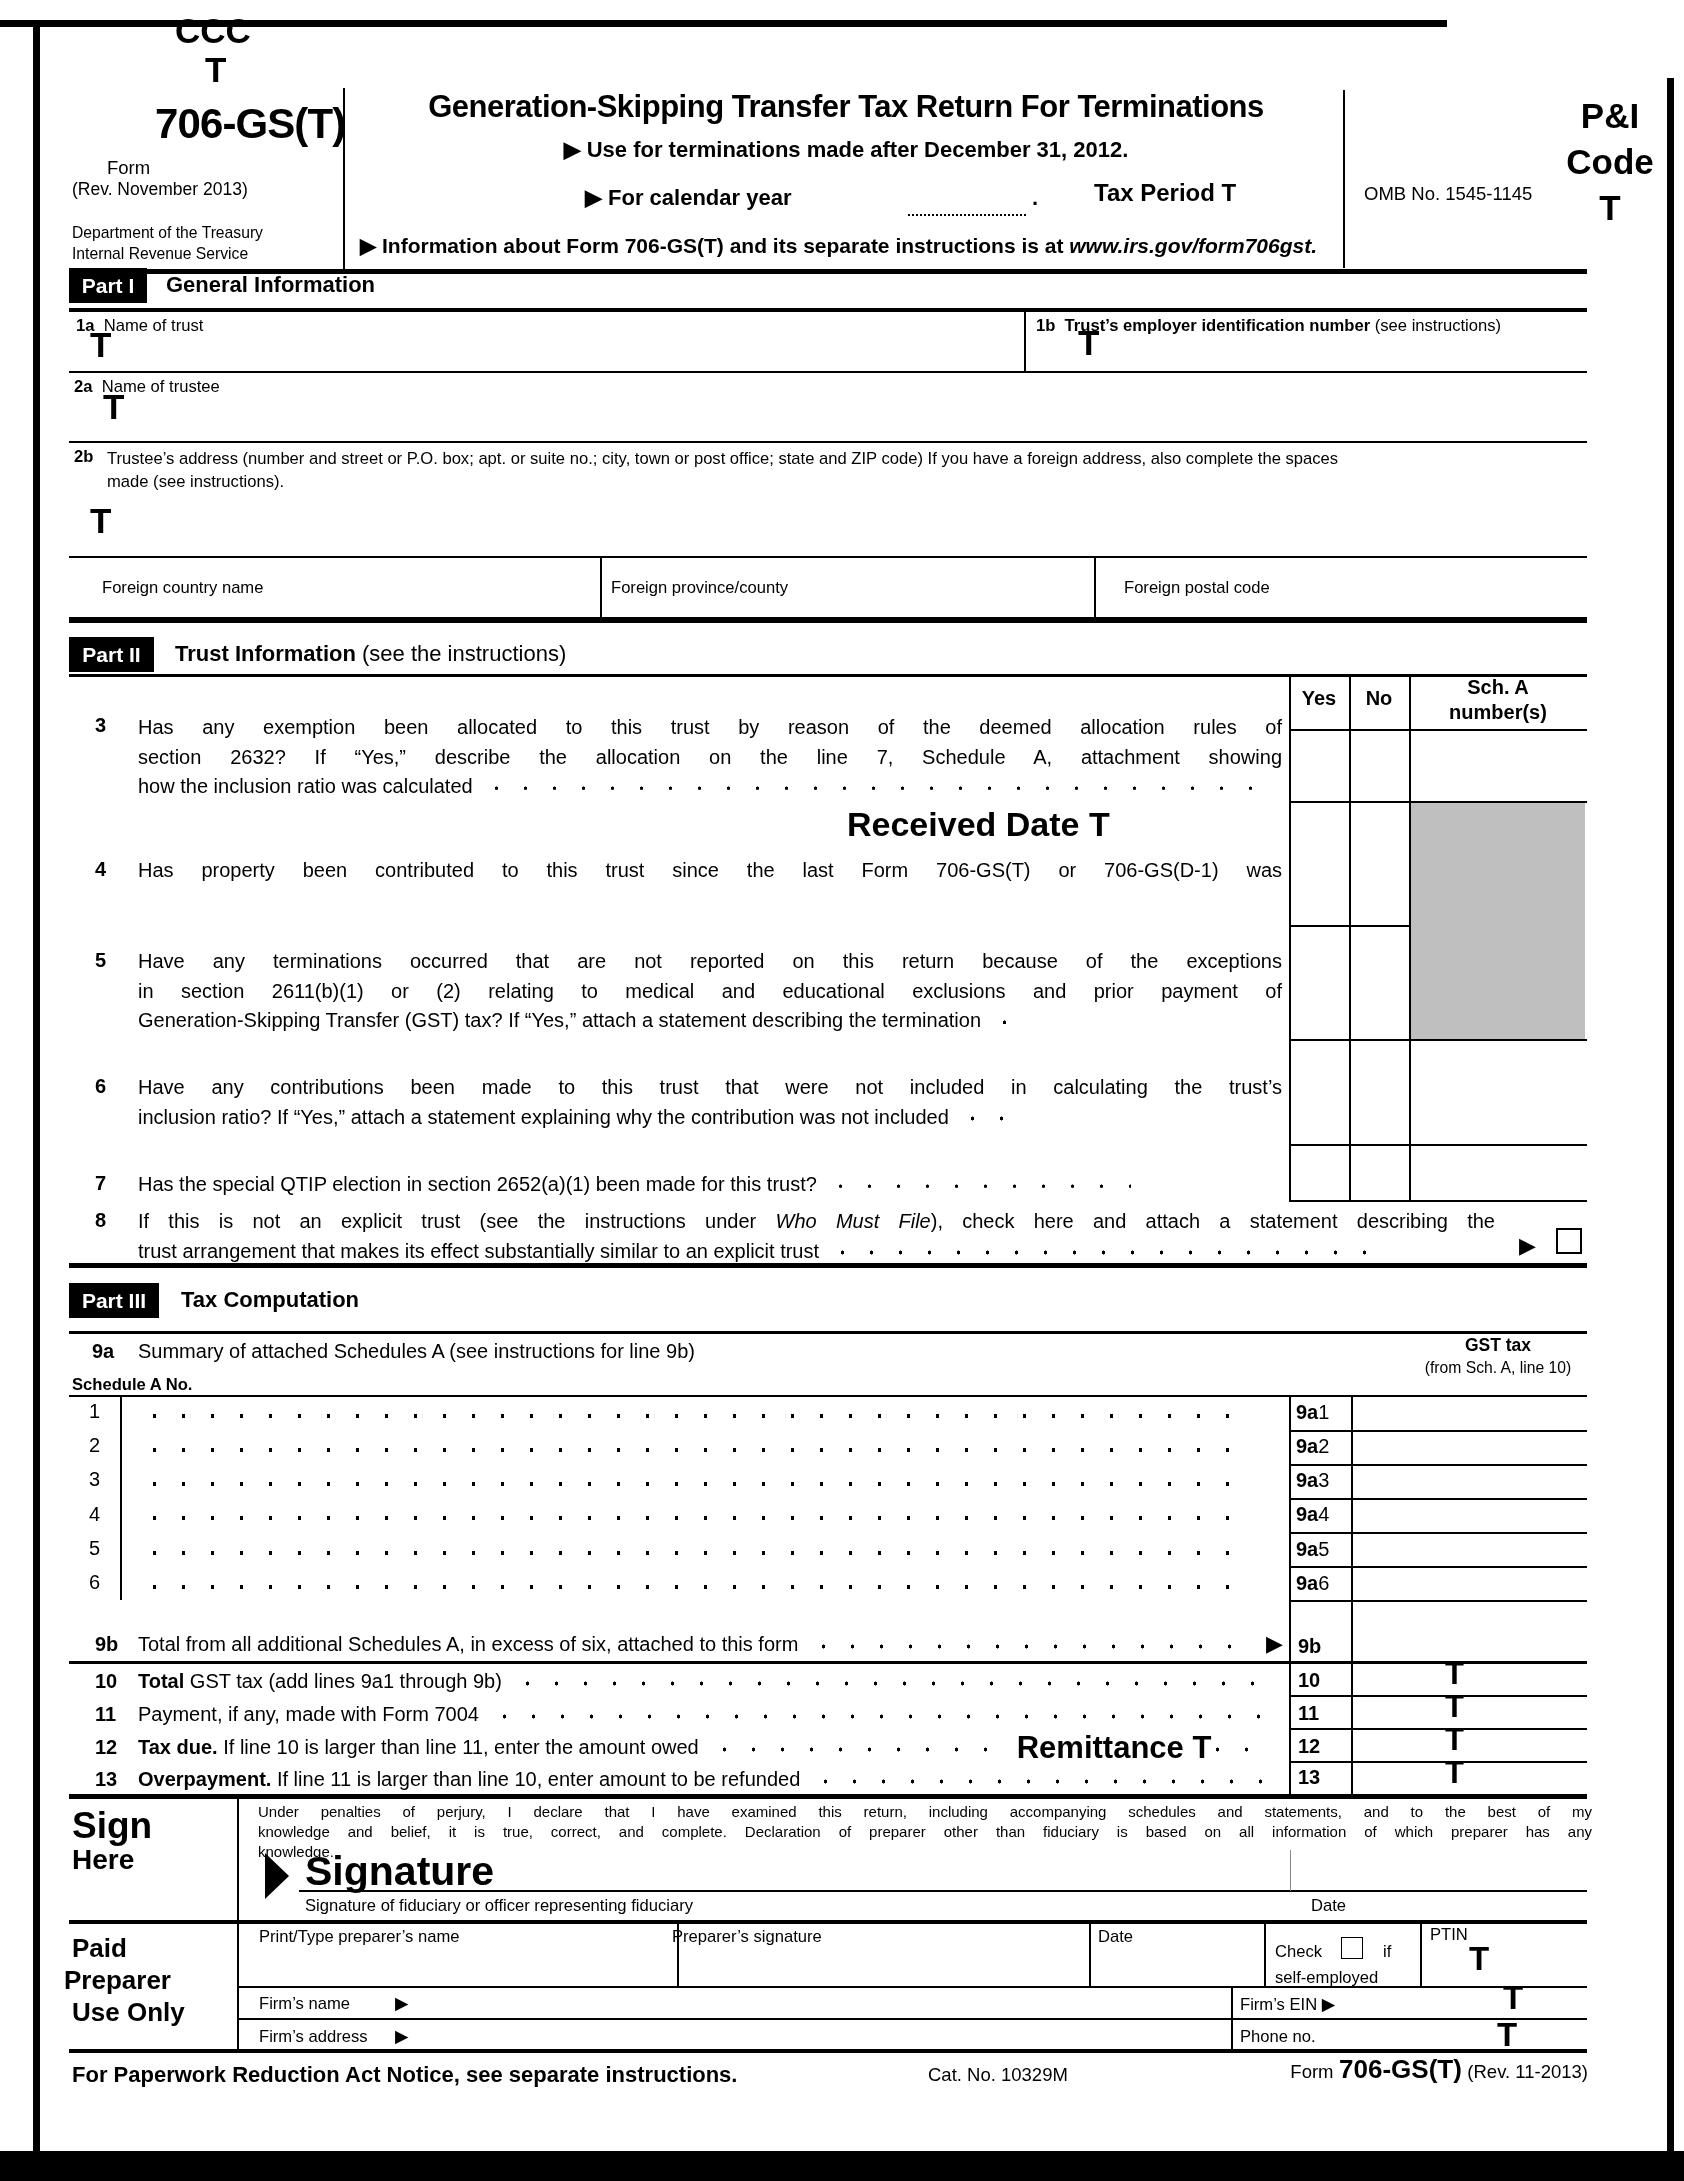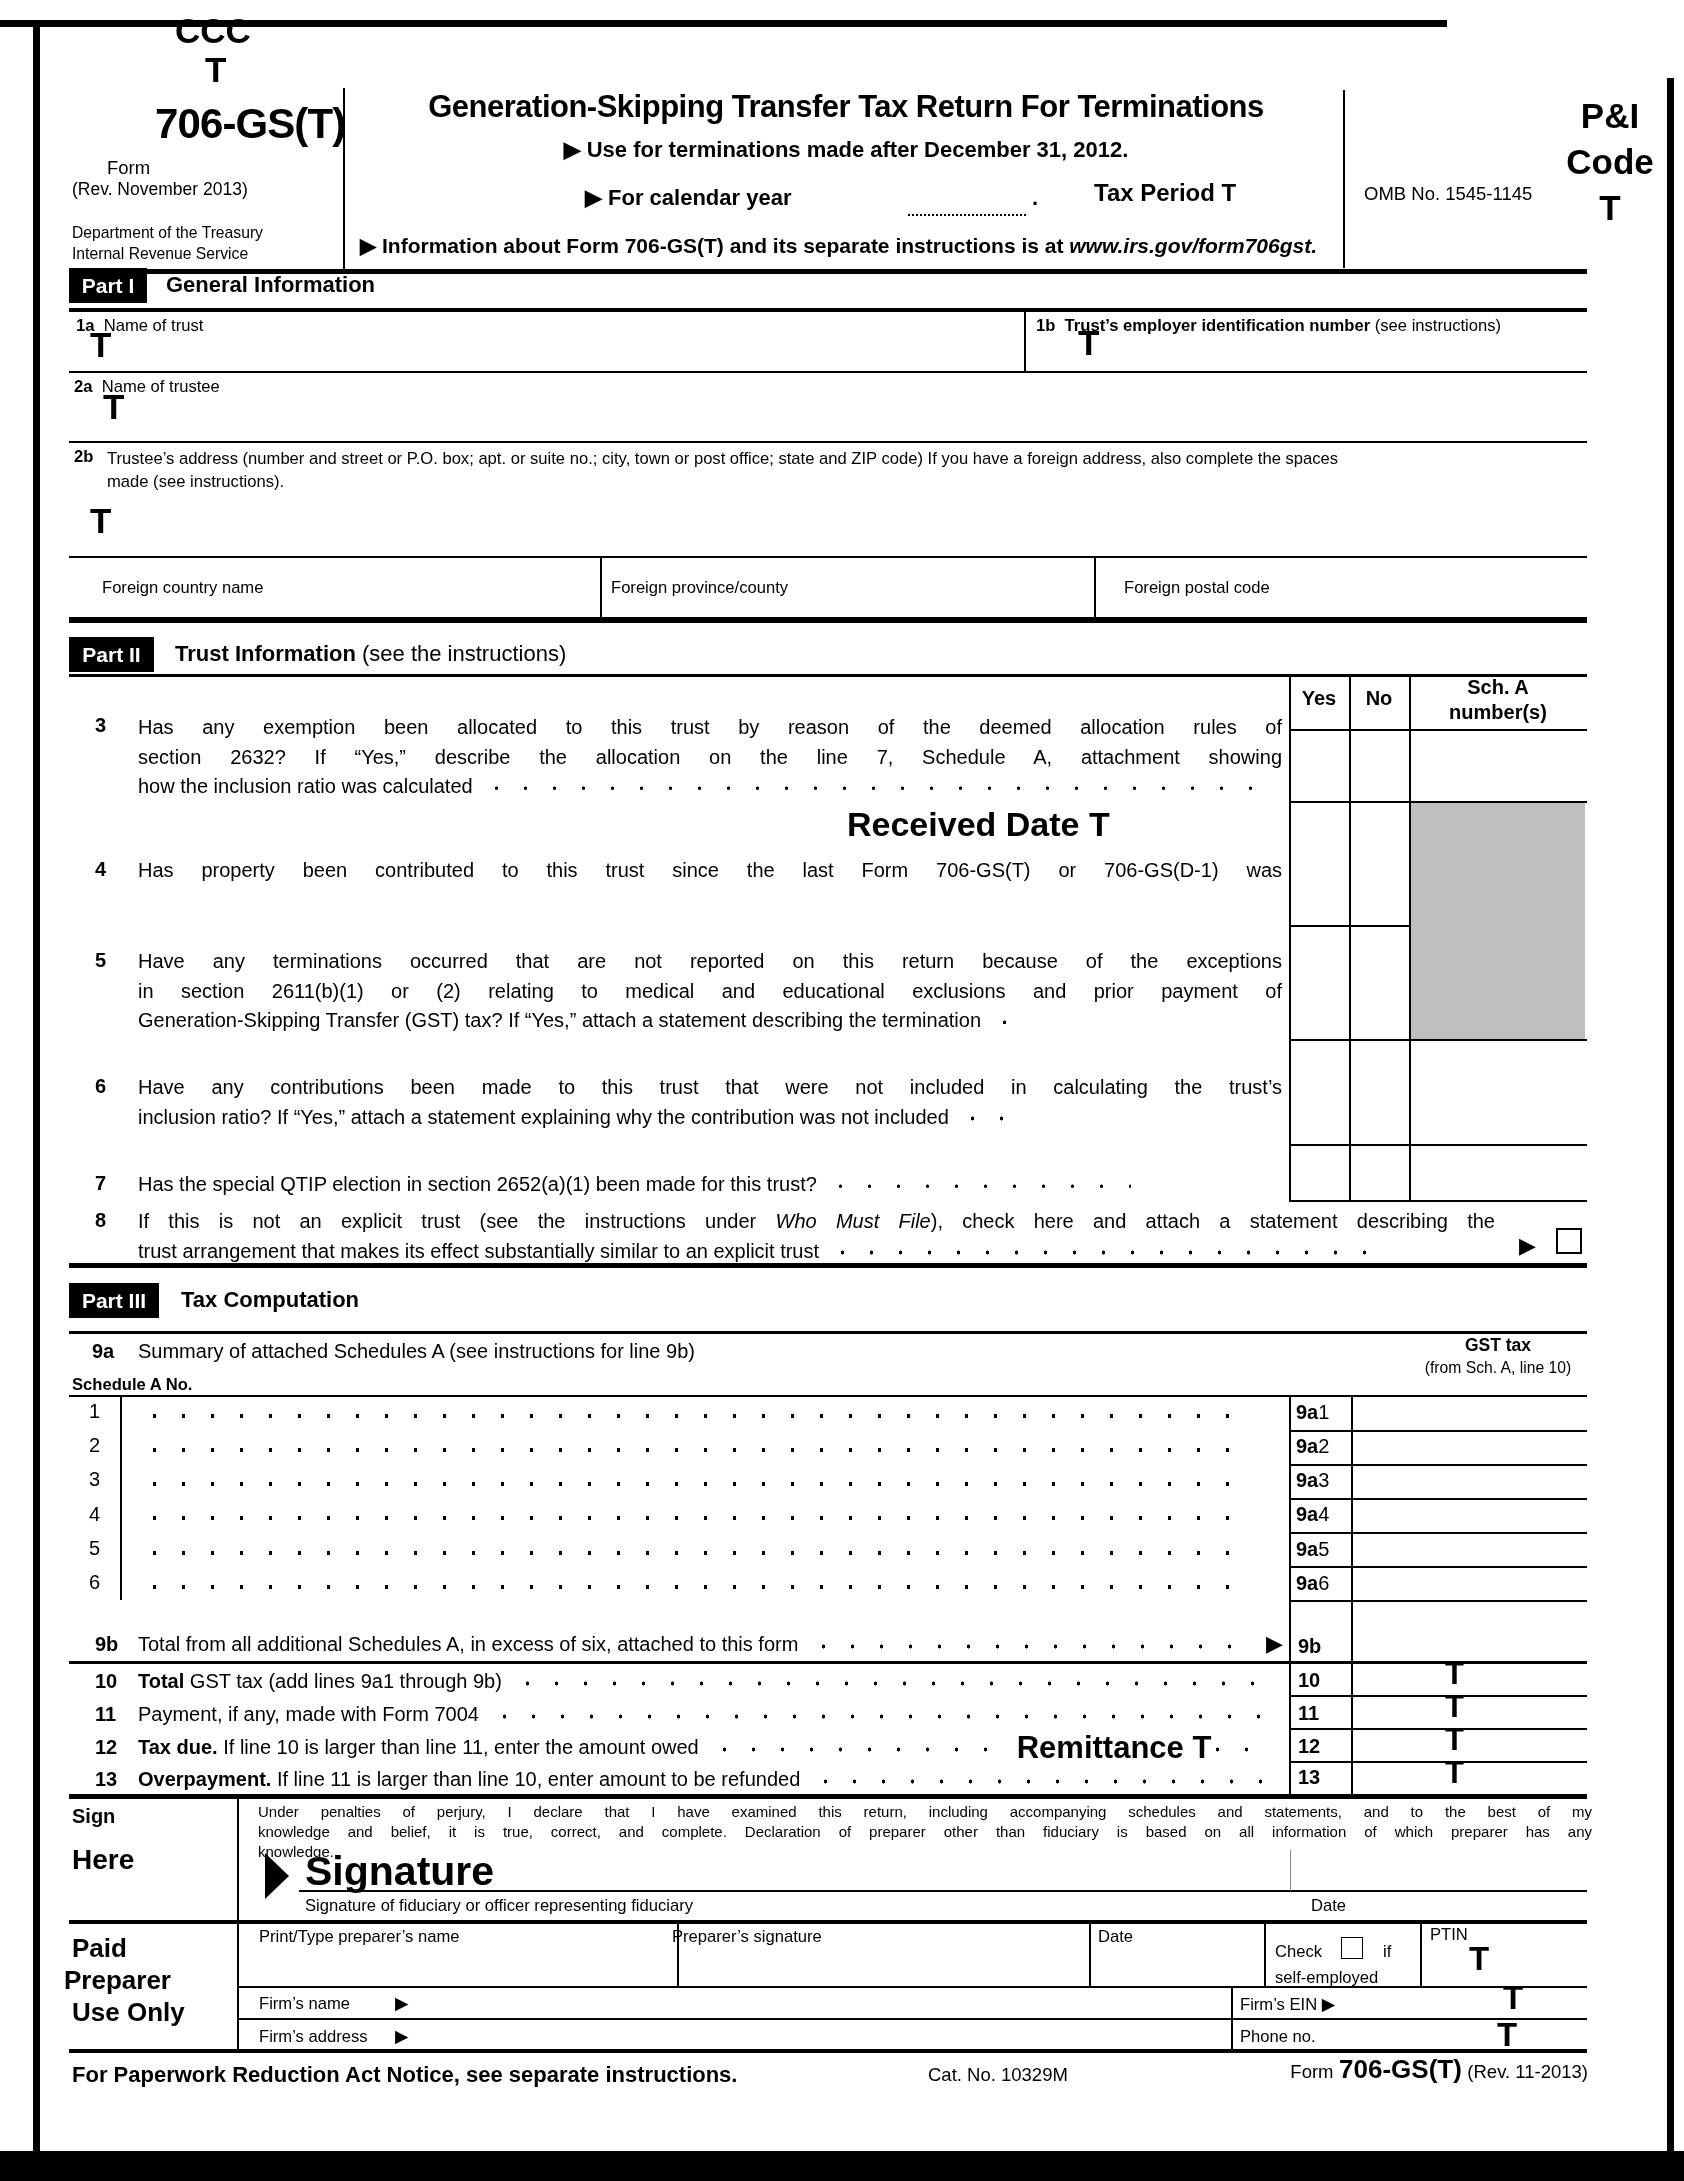--- a/index.html
+++ b/index.html
@@ -273,21 +273,21 @@
   <div class="frow" style="left:95px;top:1765px;width:1188px;height:28px">
     <span class="b" style="width:43px">13</span>
       <span><span class="b">Overpayment.</span><span> If line 11 is larger than line 10, enter amount to be refunded</span></span>
       <span class="fdots"></span>
   </div>
   <div class="abs b" style="left:1298px;top:1766px;font-size:20px">13</div>
   <div class="tv2" style="left:1445px;top:1757px">T</div>
   <div class="hl" style="left:69px;top:1794px;width:1518px;height:4.6px"></div>
 
   <div class="vl" style="left:237px;top:1799px;width:1.8px;height:121px"></div>
-  <div class="abs b" style="left:72px;top:1805px;font-size:20px">Sign</div>
+  <div class="abs b" style="left:72px;top:1805px;font-size:37px">Sign</div>
   <div class="abs b" style="left:72px;top:1844px;font-size:28px">Here</div>
   <div class="abs" style="left:258px;top:1802px;width:1334px;font-size:15px;line-height:20px">
     <span class="ql">Under penalties of perjury, I declare that I have examined this return, including accompanying schedules and statements, and to the best of my</span>
     <span class="ql">knowledge and belief, it is true, correct, and complete. Declaration of preparer other than fiduciary is based on all information of which preparer has any</span>
     <span class="qlast">knowledge.</span>
   </div>
   <div class="abs" style="left:265px;top:1853px;width:0;height:0;border-top:23px solid transparent;border-bottom:23px solid transparent;border-left:24px solid #000"></div>
   <div class="abs b" style="left:305px;top:1848px;font-size:41px">Signature</div>
   <div class="hl" style="left:299px;top:1890px;width:1288px;height:1.8px"></div>
   <div class="vl" style="left:1290px;top:1850px;width:0.9px;height:41px;background:#888"></div>

